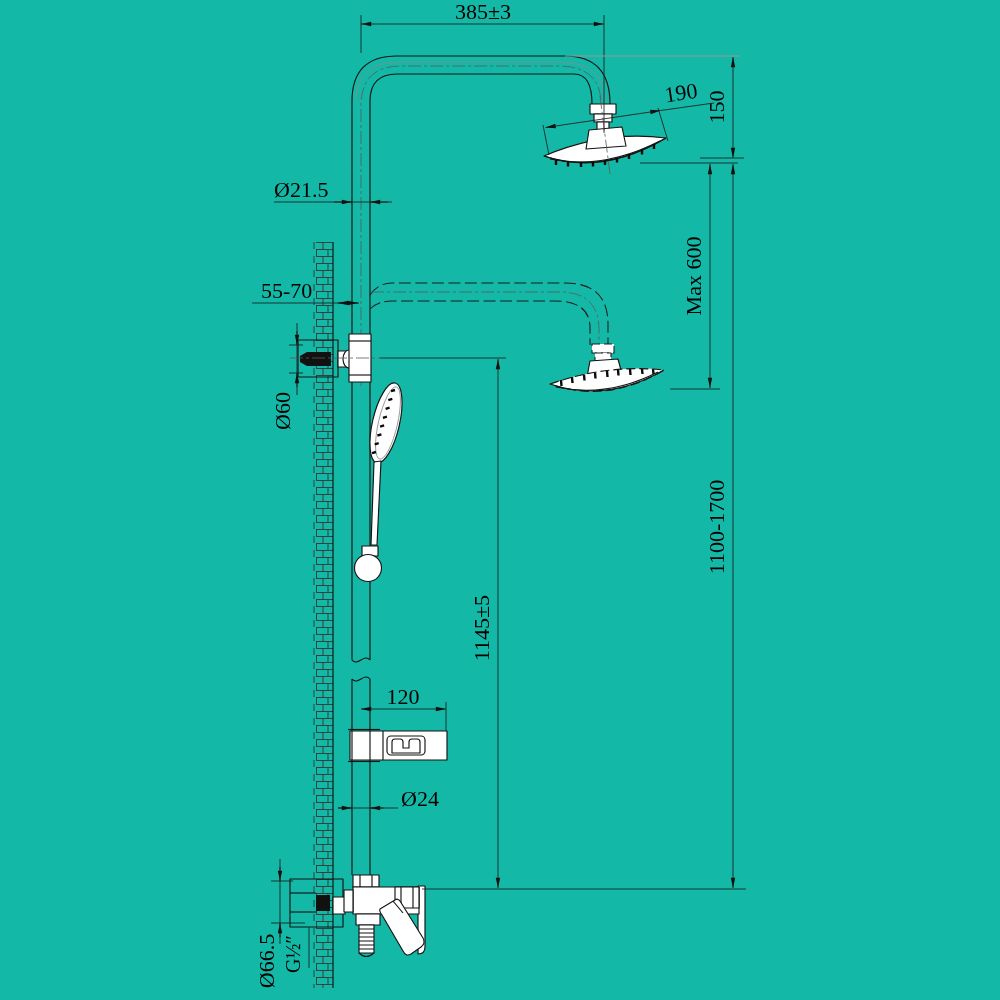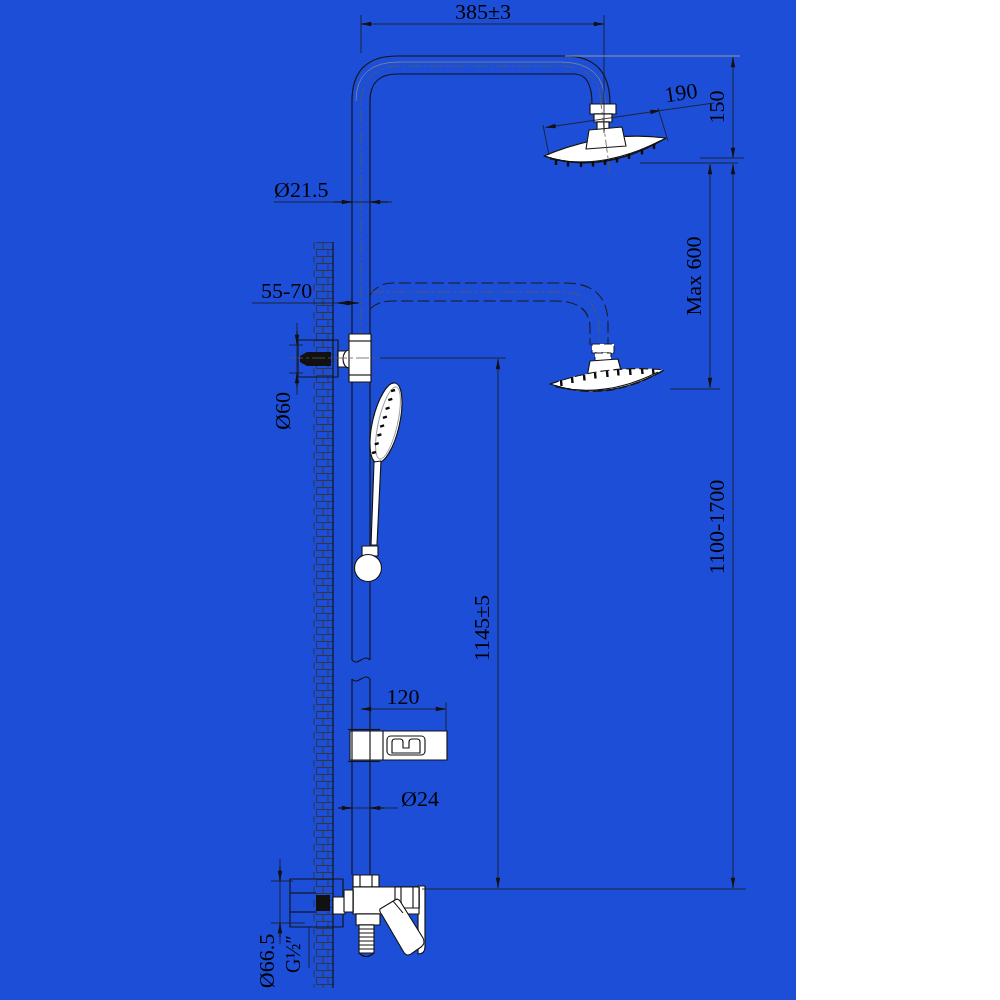--- a/index.html
+++ b/index.html
@@ -1,16 +1,16 @@
 <!DOCTYPE html>
 <html><head>
 <meta charset="utf-8">
 <style>
   html,body{margin:0;padding:0;background:#fff;}
-  #stage{position:relative;width:796px;height:1000px;background:#1d4ed8;overflow:hidden;}
+  #stage{position:relative;width:1000px;height:1000px;background:#14b8a6;overflow:hidden;}
   svg{display:block;}
   text{font-family:"Liberation Serif","DejaVu Serif",serif;fill:#000;}
   .t22{font-size:22px;}
   .t20{font-size:20px;}
   .k{fill:none;stroke:#141414;stroke-width:1.15;stroke-linejoin:round;}
   .kw{fill:#ffffff;stroke:#141414;stroke-width:1.15;stroke-linejoin:round;}
   .hl{fill:none;stroke:#8a8a8a;stroke-width:0.8;}
   .d{fill:none;stroke:#1c1c1c;stroke-width:0.85;}
   .g{fill:none;stroke:#9a9a9a;stroke-width:1;}
   .cl{fill:none;stroke:#5a5a5a;stroke-width:0.8;stroke-dasharray:13 3 3 3;}

